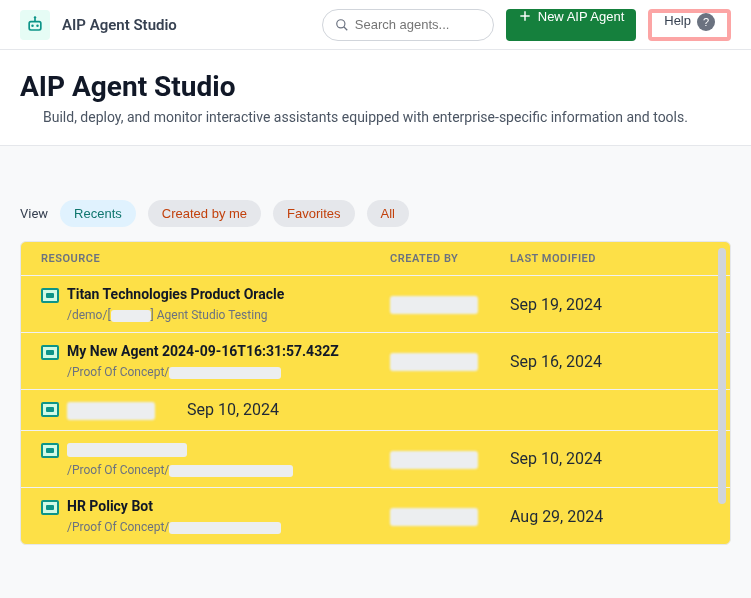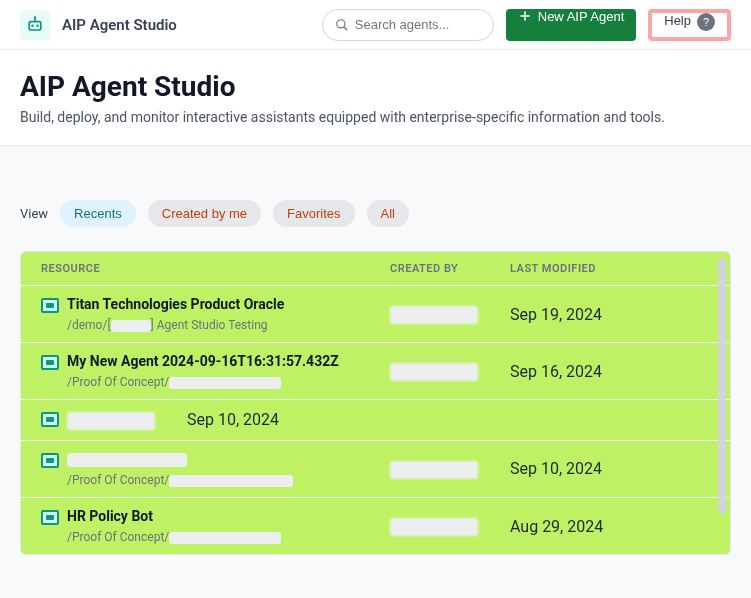--- a/index.html
+++ b/index.html
@@ -12,29 +12,29 @@
     .search-box { width: 172px; height: 32px; border: 1px solid #d1d5db; border-radius: 16px; display: flex; align-items: center; padding: 0 12px; gap: 6px; justify-content: flex-end; }
     .search-box input { border: none; outline: none; font-size: 13px; width: 100%; color: #6b7280; }
     .search-box .search-icon { color: #6b7280; flex-shrink: 0; }
     .btn { height: 32px; border-radius: 4px; display: inline-flex; align-items: flex-start; padding: 0 12px; gap: 6px; font-size: 13px; font-weight: 400; cursor: pointer; border: none; }
     .btn-primary { background: #15803d; color: #fff; }
     .btn-secondary { background: #fff; border: 4px solid #fca5a5; color: #374151; }
     .help-q { width: 18px; height: 18px; border-radius: 50%; background: #6b7280; color: #fff; display: inline-flex; align-items: center; justify-content: center; font-size: 11px; }
 
     .hero { background: #fff; padding: 20px; border-bottom: 1px solid #e5e7eb; }
     .hero h1 { font-size: 28px; font-weight: 700; color: #111827; margin-bottom: 6px; }
-    .hero p { font-size: 14px; color: #4b5563; }
+    .hero p { font-size: 14px; color: #4b5563; margin-left: 23px; }
 
     .content { padding: 54px 20px 20px 20px; }
-    .view-row { display: flex; align-items: center; gap: 12px; margin-bottom: 24px; }
+    .view-row { display: flex; align-items: center; gap: 12px; margin-bottom: 14px; }
     .view-label { font-size: 13px; color: #374151; }
     .pill { padding: 6px 14px; border-radius: 16px; font-size: 13px; background: #e5e7eb; color: #c2410c; cursor: pointer; border: none; }
     .pill.active { background: #e0f2fe; color: #0f766e; }
 
-    .table { background: #bef264; border: 1px solid #e5e7eb; border-radius: 6px; position: relative; }
+    .table { background: #fde047; border: 1px solid #e5e7eb; border-radius: 6px; position: relative; }
     .table-head { display: flex; padding: 10px 20px; font-size: 11px; letter-spacing: 0.5px; color: #6b7280; font-weight: 600; }
     .col-resource { flex: 1; }
     .col-createdby { width: 120px; }
     .col-modified { width: 200px; }
     .scrollbar { position: absolute; right: 4px; top: 6px; width: 8px; height: 256px; background: #d1d5db; border-radius: 4px; }
 
     .row { display: flex; align-items: center; padding: 10px 20px; border-top: 1px solid #f0f1f3; }
     .row-icon { width: 18px; height: 15px; background: #d1fae5; border: 2px solid #0d9488; border-radius: 2px; margin-right: 8px; flex-shrink: 0; margin-top: 2px; align-self: flex-start; position: relative; }
     .row-icon::after { content: ""; position: absolute; left: 3px; top: 3px; width: 8px; height: 5px; background: #0d9488; border-radius: 1px; }
     .row-main { flex: 1; }

